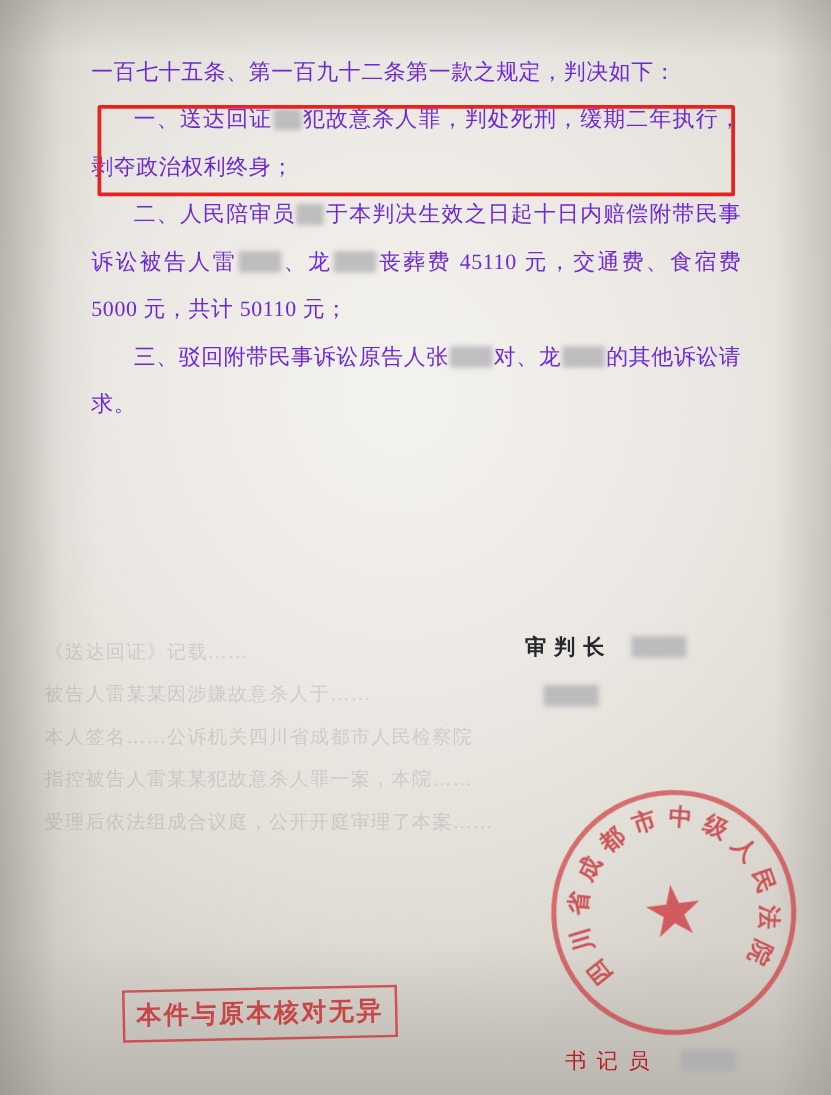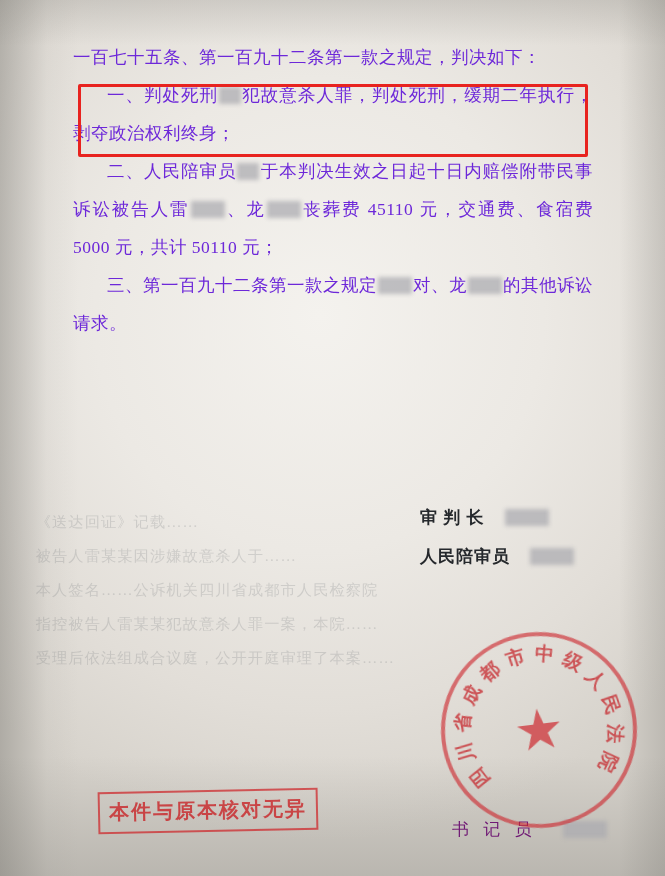--- a/index.html
+++ b/index.html
@@ -118,26 +118,25 @@
     top: 742px;
     font-size: 17px;
     letter-spacing: 1.5px;
     color: #25282c;
     white-space: nowrap;
   }
 
   .clerk-line {
     position: absolute;
     left: 452px;
-    top: 818px;
+    top: 837px;
     font-size: 17px;
     letter-spacing: 2px;
-    color: #701a75;
+    color: #b91c1c;
     white-space: nowrap;
-    font-family: Liberation Mono, monospace;
   }
 
   
   .seal {
     position: absolute;
     left: 441px;
     top: 632px;
     width: 196px;
     height: 196px;
     border-radius: 50%;
@@ -206,44 +205,43 @@
     <div>受理后依法组成合议庭，公开开庭审理了本案……</div>
   </div>
 
   <div class="doc-body">
 
     <p class="indent1">
       <span>一百七十五条、第一百九十二条第一款之规定，判决如下：</span>
     </p>
 
     <p class="indent2">
-      <span>一、判处死刑</span><span class="redact r-sm"></span><span>犯故意杀人罪，判处死刑，缓期二年执行，剥</span><span>夺政治权利终身；</span>
+      <span>一、送达回证</span><span class="redact r-sm"></span><span>犯故意杀人罪，判处死刑，缓期二年执行，剥</span><span>夺政治权利终身；</span>
     </p>
 
 
     <p class="indent2">
       <span>二、人民陪审员</span><span class="redact r-sm"></span><span>于本判决生效之日起十日内赔偿附带民事诉讼</span><span>被告人雷</span><span class="redact r-md"></span><span>、龙</span><span class="redact r-md"></span><span>丧葬费 45110 元，交通费、食宿费 5000 元，</span><span>共计 50110 元；</span>
     </p>
 
     <p class="indent2">
-      <span>三、第一百九十二条第一款之规定</span><span class="redact r-md"></span><span>对、龙</span><span class="redact r-md"></span><span>的其他诉讼请求。</span>
+      <span>三、驳回附带民事诉讼原告人张</span><span class="redact r-md"></span><span>对、龙</span><span class="redact r-md"></span><span>的其他诉讼请求。</span>
     </p>
 
 
   </div>
 
   <div class="highlight-box"></div>
 
   <div class="signatures">
     <div class="sig-row">
       <span class="sig-label">审 判 长</span>
       <span class="sig-name"><span class="redact r-lg"></span></span>
     </div>
     <div class="sig-row">
-      <span class="sig-label">人民陪审员</span>
       <span class="sig-name"><span class="redact r-lg"></span></span>
     </div>
   </div>
 
 
   <div class="clerk-line">
     <span>书 记 员</span>
     <span style="margin-left:16px"><span class="redact r-lg"></span></span>
   </div>
 

